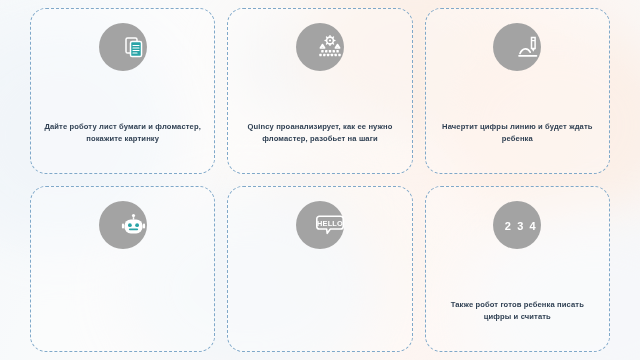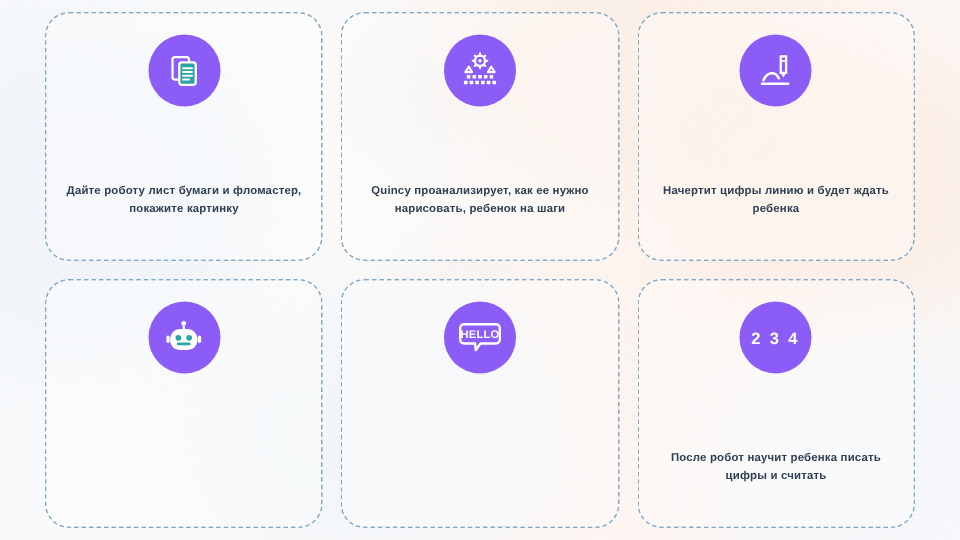--- a/index.html
+++ b/index.html
@@ -88,24 +88,24 @@
     align-items: center;
     box-sizing: border-box;
     padding: 12px 8px 8px;
     gap: 36px;
   }
 
   .icon-circle {
     width: 48px;
     height: 48px;
     border-radius: 50%;
-    background: #8b5cf6;
+    background: #a3a3a3;
     display: flex;
     align-items: center;
-    justify-content: center;
+    justify-content: flex-end;
     flex: 0 0 auto;
     margin-top: 2px;
   }
   .icon-circle svg { display: block; }
 
   .card-text {
     margin-top: 14px;
     text-align: center;
     color: #2e3f52;
     font-size: 7.6px;
@@ -178,21 +178,21 @@
             <rect x="3.3" y="19.8" width="2.4" height="2.4" rx=".4"></rect>
             <rect x="7.1" y="19.8" width="2.4" height="2.4" rx=".4"></rect>
             <rect x="10.9" y="19.8" width="2.4" height="2.4" rx=".4"></rect>
             <rect x="14.7" y="19.8" width="2.4" height="2.4" rx=".4"></rect>
             <rect x="18.5" y="19.8" width="2.4" height="2.4" rx=".4"></rect>
             <rect x="22.3" y="19.8" width="2.4" height="2.4" rx=".4"></rect>
           </g>
         </svg>
       </div>
       <div class="card-text">Quincy проанализирует, как ее нужно
-нарисовать, ребенок на шаги</div>
+фломастер, разобьет на шаги</div>
     </div>
 
     <div class="card">
       <div class="icon-circle">
         <svg width="26" height="26" viewBox="0 0 26 26" aria-hidden="true">
           <path d="M16.5 3.5 h3.6 v11 h-3.6 z" fill="none" stroke="#ffffff" stroke-width="1.5"></path>
           <path d="M16.5 14.5 h3.6 l-1.8 3.2 z" fill="#ffffff"></path>
           <line x1="16.5" y1="6.6" x2="20.1" y2="6.6" stroke="#ffffff" stroke-width="1.2"></line>
           <path d="M5 19.5 C 7.5 13.5, 13 13.5, 15.2 18.2" fill="none" stroke="#ffffff" stroke-width="1.7" stroke-linecap="round"></path>
           <line x1="4" y1="21.8" x2="21.5" y2="21.8" stroke="#ffffff" stroke-width="1.7" stroke-linecap="round"></line>
@@ -225,18 +225,18 @@
         </svg>
       </div>
     </div>
 
     <div class="card">
       <div class="icon-circle">
         <svg width="40" height="18" viewBox="0 0 40 18" aria-hidden="true">
           <text x="20" y="13.5" text-anchor="middle" fill="#ffffff" font-family="'Liberation Sans', sans-serif" font-size="11" font-weight="bold" letter-spacing="1.6">1 2 3 4 5</text>
         </svg>
       </div>
-      <div class="card-text">После робот научит ребенка писать
+      <div class="card-text">Также робот готов ребенка писать
 цифры и считать</div>
     </div>
 
   </div>
 </div>
 
 </body></html>

